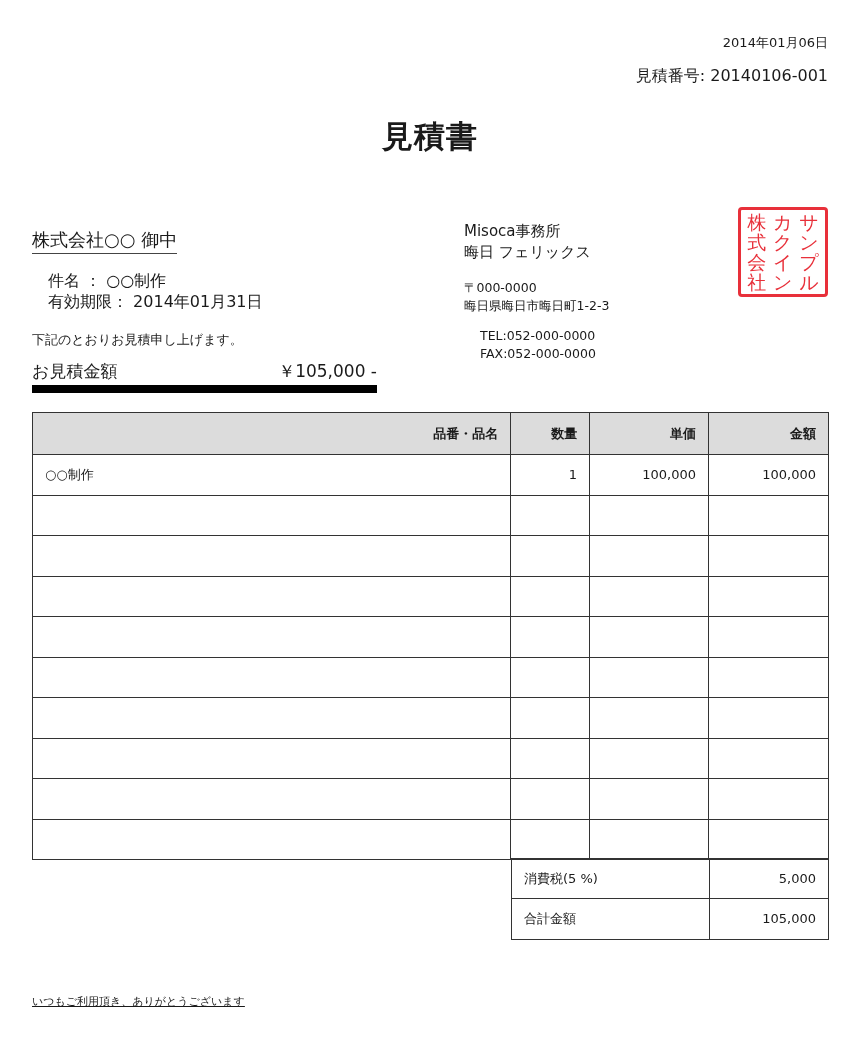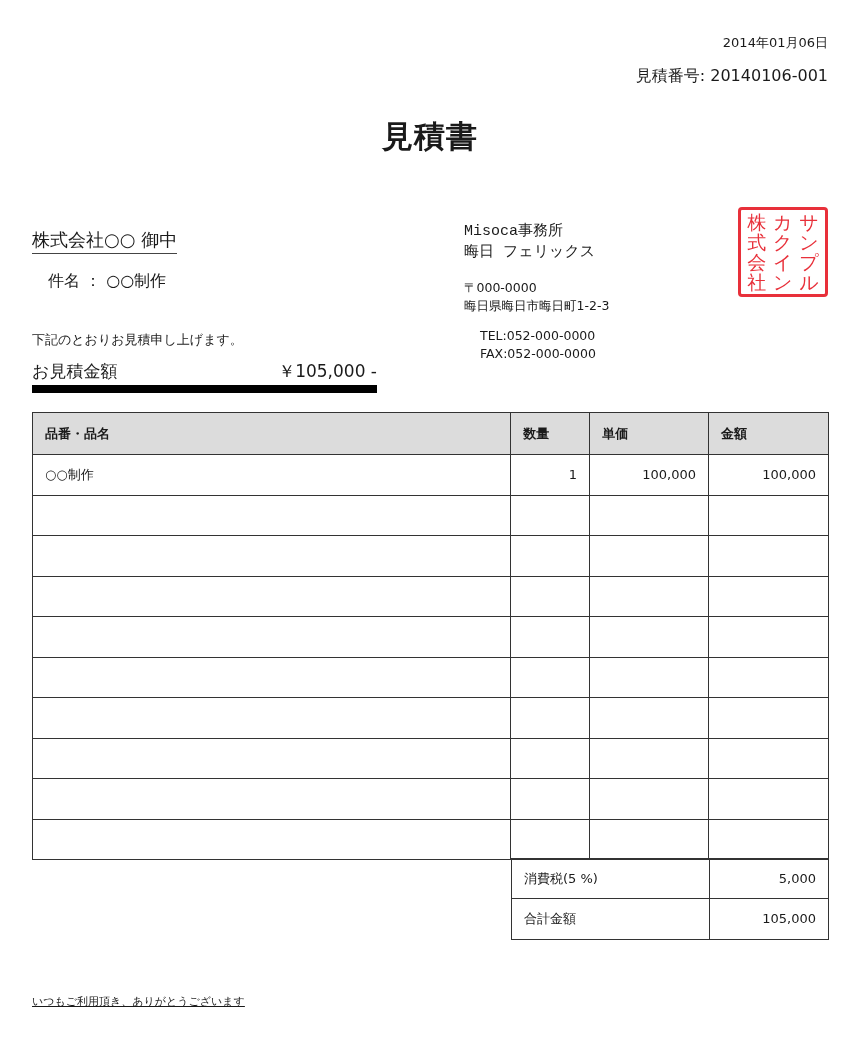--- a/index.html
+++ b/index.html
@@ -28,21 +28,21 @@
   .intro { left: 32px; top: 331px; font-size: 13px; }
 
   .amount-row {
     left: 32px; top: 369px; width: 345px; height: 24px;
     border-bottom: 8px solid #000000;
     display: flex; justify-content: space-between; align-items: flex-end;
     font-size: 17px; padding-bottom: 2px;
   }
   .amount-row .val { padding-right: 0; }
 
-  .issuer { left: 464px; top: 221px; font-size: 15px; line-height: 21px; font-family: Liberation Mono, monospace; }
+  .issuer { left: 464px; top: 221px; font-size: 15px; line-height: 21px; }
   .issuer-addr { left: 464px; top: 279px; font-size: 12.5px; line-height: 18px; }
   .issuer-tel { left: 464px; top: 327px; font-size: 12.5px; line-height: 18px; margin-left: 16px; }
 
   .stamp {
     left: 738px; top: 207px; width: 90px; height: 90px;
     border: 3px solid #e8303a; border-radius: 4px;
     display: flex; flex-direction: row-reverse; justify-content: space-around;
     padding: 2px 3px; color: #e8303a;
   }
   .stamp-col {
@@ -51,21 +51,21 @@
   }
 
   table.items {
     position: absolute; left: 32px; top: 412px; width: 797px;
     border-collapse: collapse; font-size: 13px;
   }
   table.items th, table.items td {
     border: 1px solid #333; height: 40.5px; padding: 0 12px;
   }
   table.items th {
-    background: #dcdcdc; font-weight: bold; text-align: left; height: 42px;
+    background: #dcdcdc; font-weight: bold; text-align: right; height: 42px;
   }
   table.items td.num { text-align: right; }
   table.items col.c1 { width: 479px; }
   table.items col.c2 { width: 79px; }
   table.items col.c3 { width: 119px; }
   table.items col.c4 { width: 120px; }
 
   table.totals {
     position: absolute; left: 511px; top: 858px; width: 318px;
     border-collapse: collapse; font-size: 13px;
@@ -82,20 +82,21 @@
 <body>
 
 <div class="abs date">2014年01月06日</div>
 <div class="abs quote-no"><span>見積番号:</span> <span>20140106-001</span></div>
 
 <div class="abs doc-title">見積書</div>
 
 <div class="abs client">株式会社○○ 御中</div>
 <div class="abs meta">
   <div><span>件名 ：</span> <span>○○制作</span></div>
+  <div><span>有効期限：</span> <span>2014年01月31日</span></div>
 </div>
 <div class="abs intro">下記のとおりお見積申し上げます。</div>
 
 <div class="abs amount-row">
   <span>お見積金額</span>
   <span class="val">￥105,000 -</span>
 </div>
 
 <div class="abs issuer">
   <div>Misoca事務所</div>

